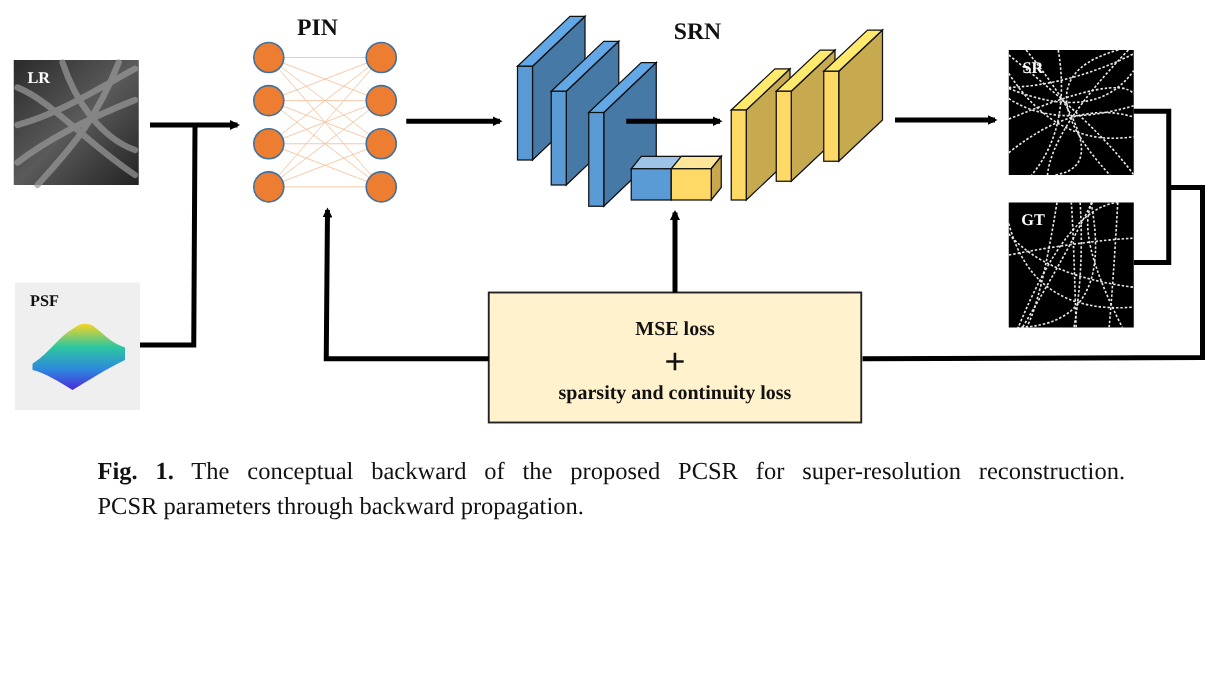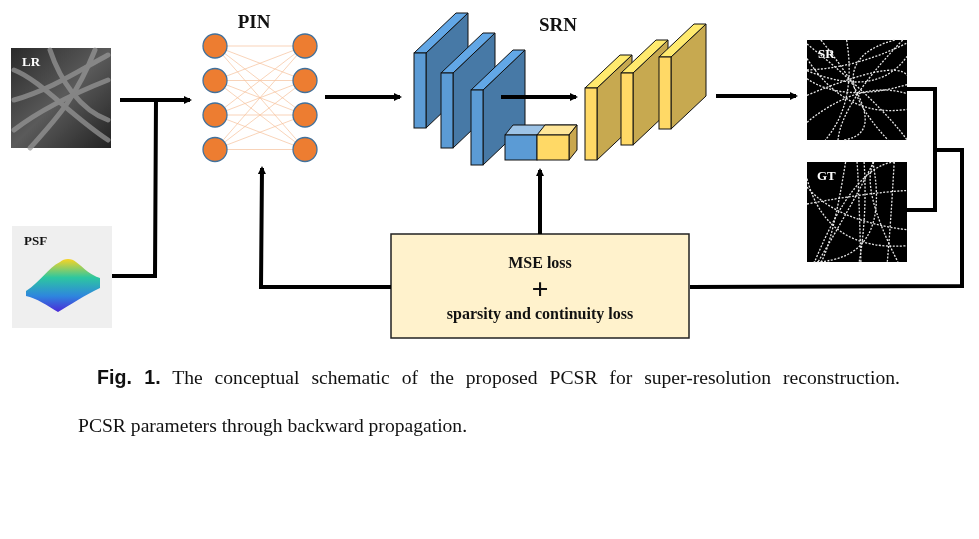--- a/index.html
+++ b/index.html
@@ -4,23 +4,23 @@
 <style>
   html, body { margin:0; padding:0; background:#ffffff; }
   body { width:979px; height:539px; position:relative; overflow:hidden; font-family:"Liberation Serif", serif; }
   #diagram { position:absolute; left:0; top:0; width:979px; height:360px; }
   .lbl { font-family:"Liberation Serif", serif; font-weight:bold; }
   #caption {
     position:absolute; left:78px; top:364px; width:822px;
     font-family:"Liberation Serif", serif; font-size:19.6px; line-height:27.8px; color:#111;
     text-align:justify;
   }
-  #caption .figlabel { font-family:Liberation Sans, sans-serif; font-weight:bold;margin-left:19px; }
+  #caption .figlabel { font-family:Liberation Serif, serif; font-weight:bold; }
   #caption .line { display:block; text-align:justify; text-align-last:justify; white-space:nowrap; }
-  #caption .line.last { text-align-last:left;margin-top:20px; }
+  #caption .line.last { text-align-last:left; }
 </style>
 </head>
 <body>
 
 <svg id="diagram" width="979" height="360" viewBox="0 0 979 360" xmlns="http://www.w3.org/2000/svg">
   <defs>
     <marker id="arrowhead" markerWidth="8" markerHeight="8" refX="6" refY="4" orient="auto" markerUnits="userSpaceOnUse">
       <path d="M0,0 L8,4 L0,8 z" fill="#000"></path>
     </marker>
     <linearGradient id="lrgrad" x1="0" y1="0" x2="1" y2="1">
@@ -187,15 +187,15 @@
     <text class="lbl" x="540" y="319" font-size="16" text-anchor="middle" fill="#111">sparsity and continuity loss</text>
   </g>
 
   <g stroke="#000" stroke-width="4" fill="none">
     <line x1="540" y1="234" x2="540" y2="170" marker-end="url(#arrowhead)"></line>
     <polyline points="391,287 261,287 262,168" marker-end="url(#arrowhead)"></polyline>
   </g>
 </svg>
 
 <div id="caption">
-  <span class="line"><span class="figlabel">Fig. 1.</span> <span>The conceptual schematic of the proposed PCSR for super-resolution reconstruction.</span></span>
+  <span class="line"><span class="figlabel">Fig. 1.</span> <span>The conceptual backward of the proposed PCSR for super-resolution reconstruction.</span></span>
   <span class="line last">PCSR parameters through backward propagation.</span>
 </div>
 
 </body></html>

